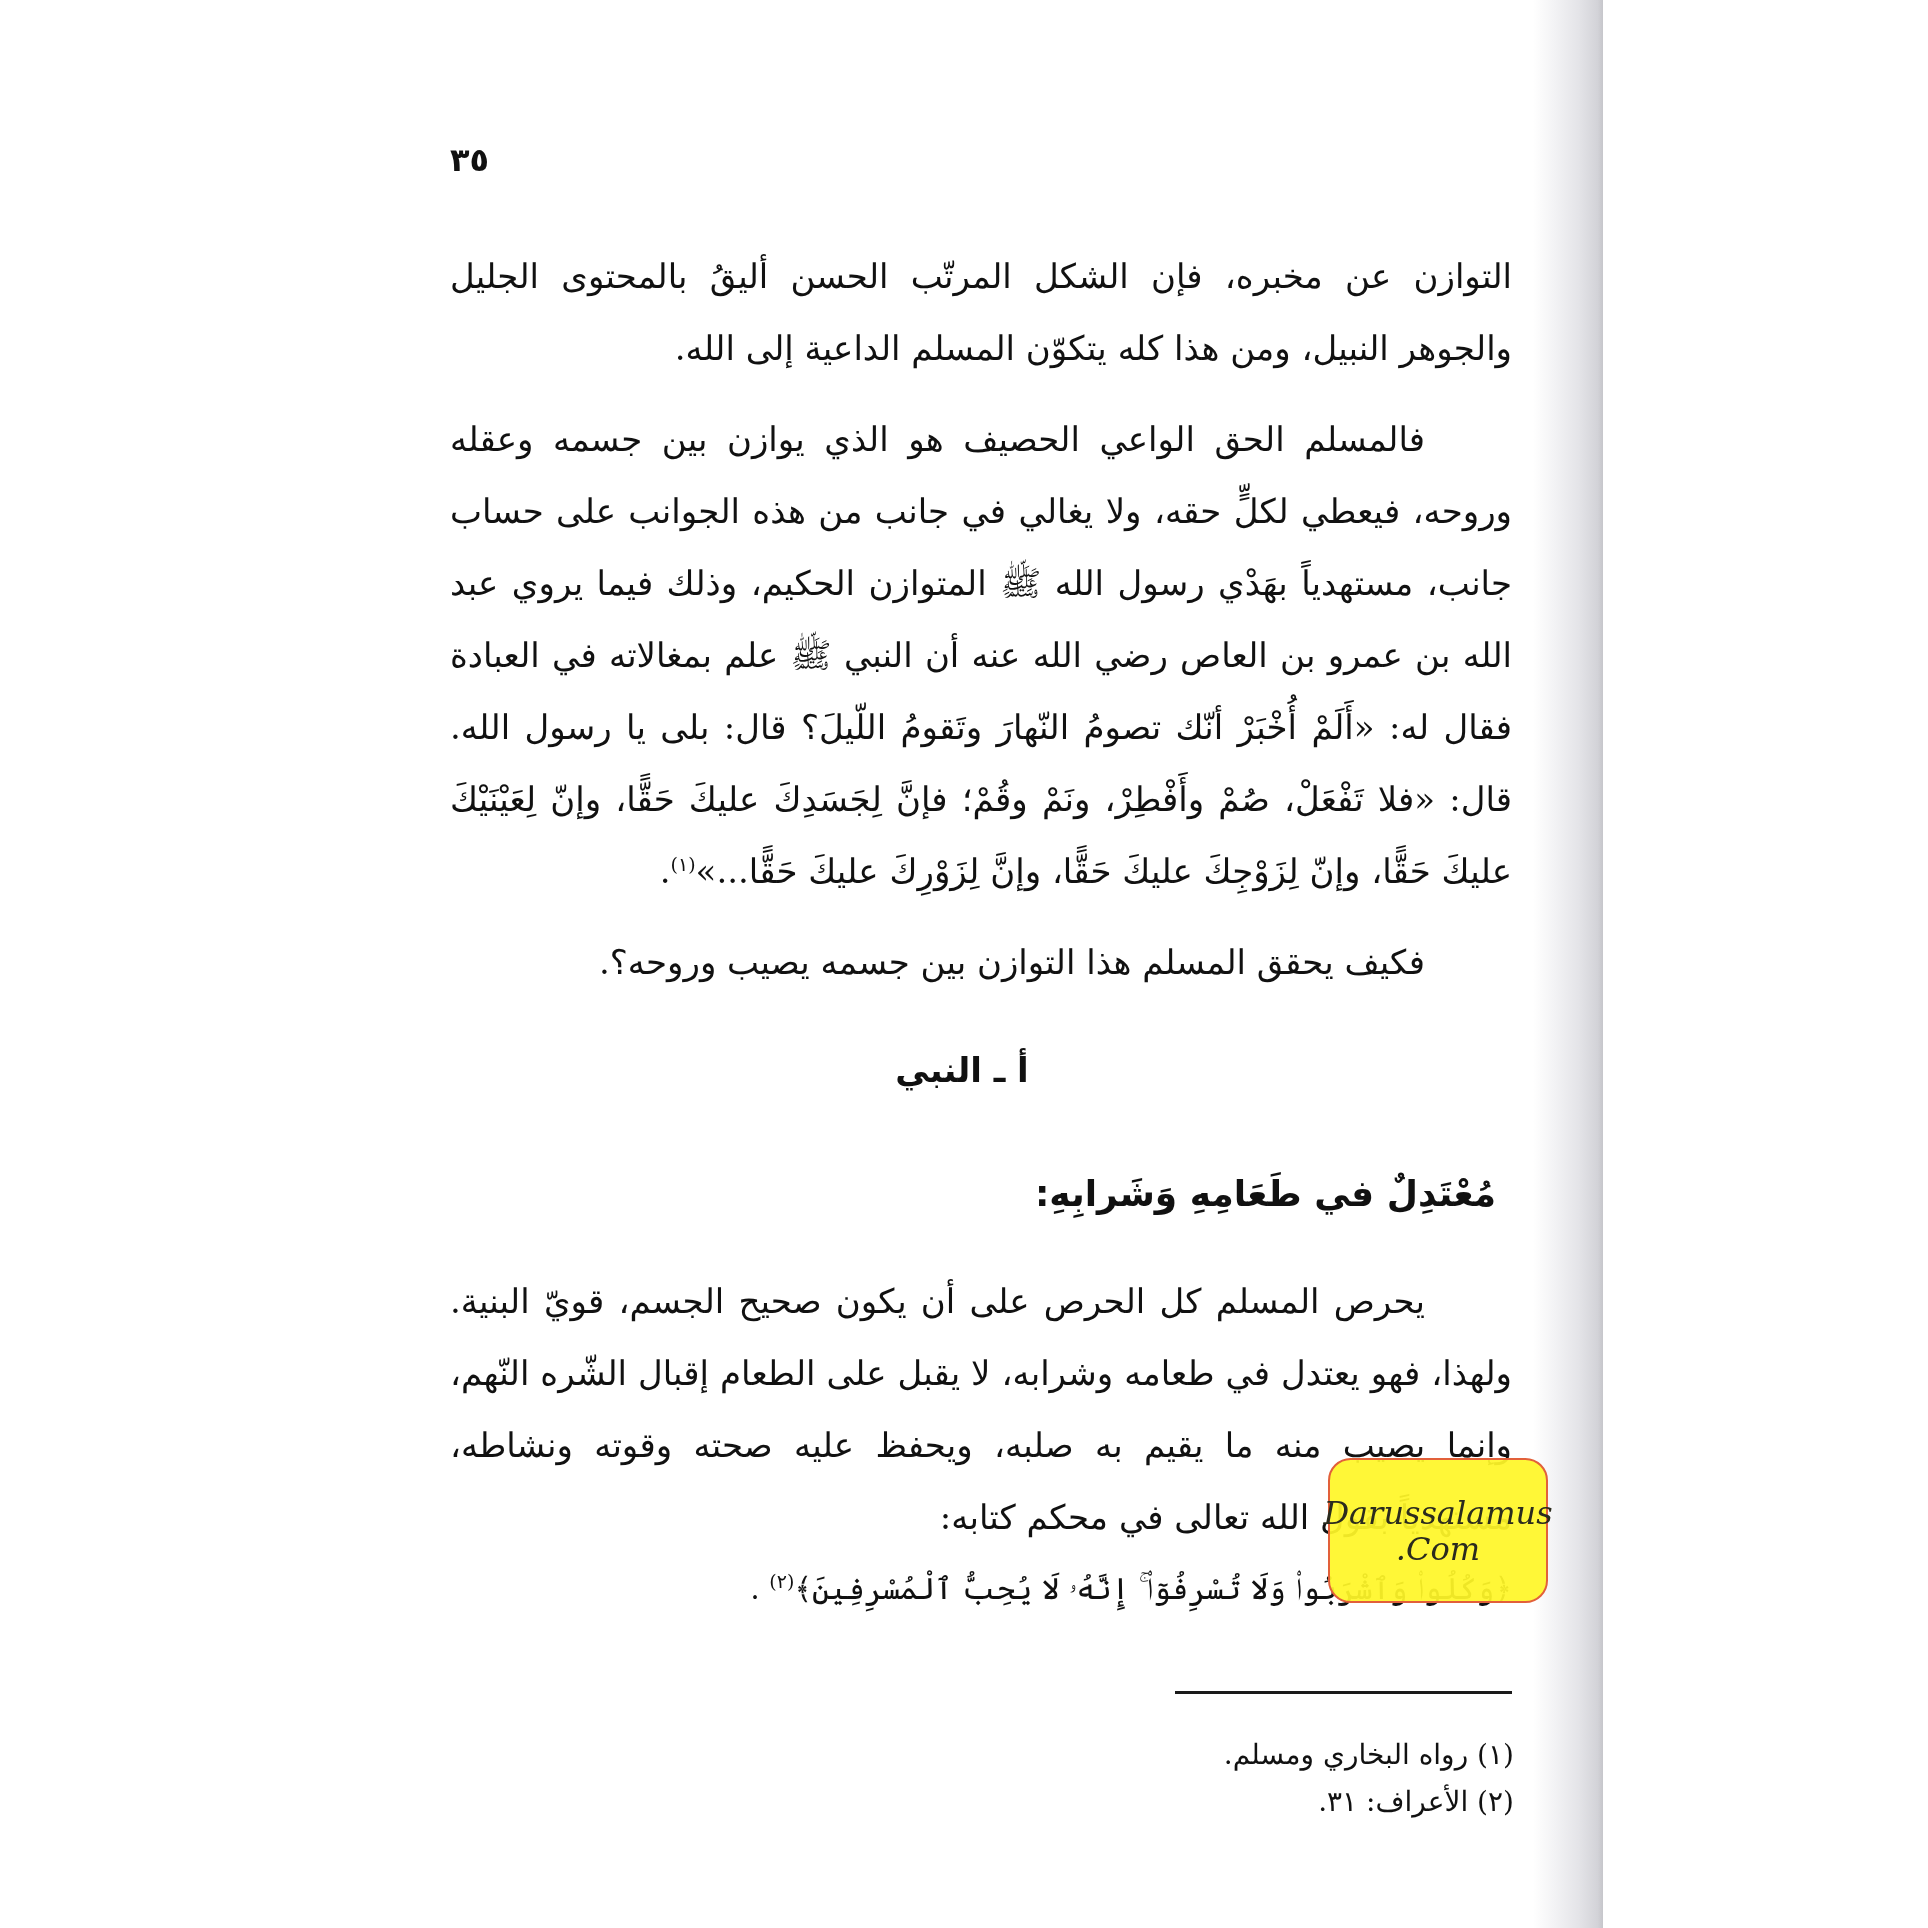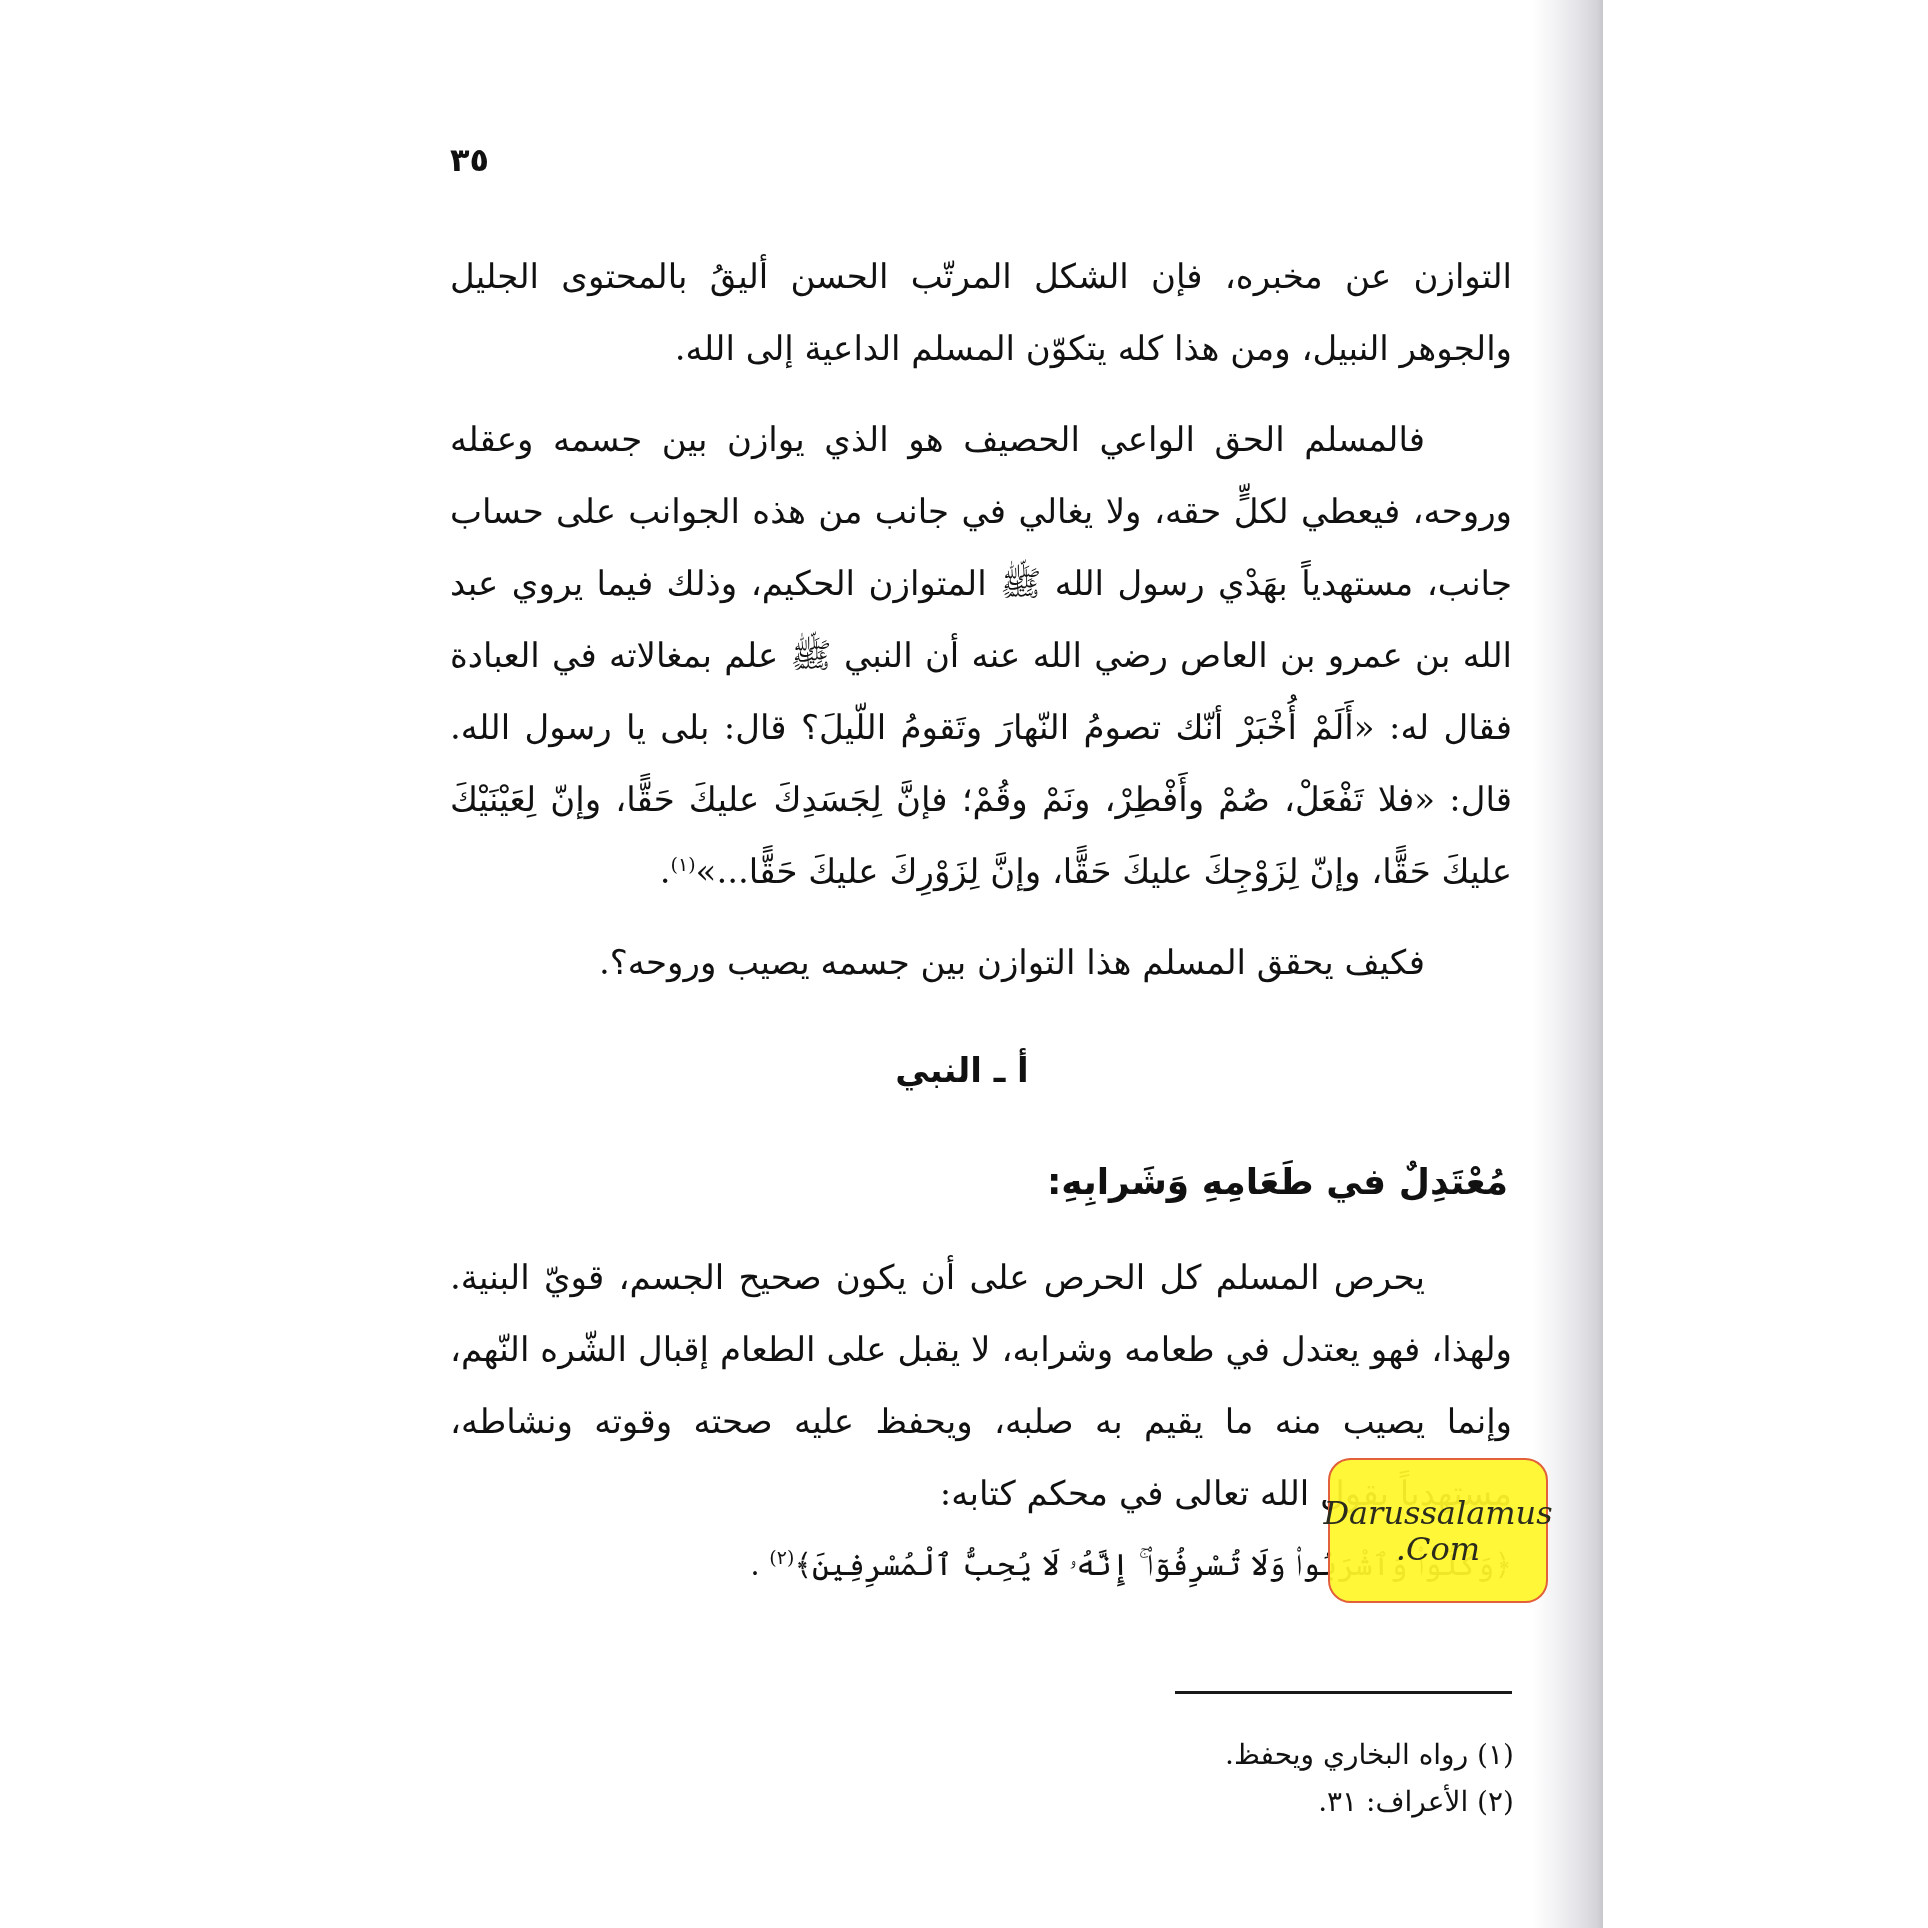--- a/index.html
+++ b/index.html
@@ -34,21 +34,21 @@
     .para.indent { text-indent: 87px; }
     .gap-s { height: 19px; }
     .gap-m { height: 36px; }
     .section-heading {
       text-align: center; text-align-last: center;
       font-family: "DejaVu Sans", sans-serif; font-weight: bold; font-size: 34px;
       margin: 0; padding-right: 38px;
     }
     .sub-heading {
       font-family: "DejaVu Sans", sans-serif; font-weight: bold; font-size: 36px;
-      margin: 4px;
+      margin: 16px;
     }
     .quran { text-align: right; text-align-last: right; font-size: 30px; margin: 0; }
     sup { font-size: 19px; line-height: 0; }
 
     .separator {
       position: absolute; left: 1175px; top: 1691px; width: 337px; height: 2.8px; background: #1a1a1a;
     }
     .footnotes {
       position: absolute; left: 1092px; top: 1731px; width: 422px;
       direction: rtl; text-align: right; font-size: 28px; line-height: 47px;
@@ -84,21 +84,21 @@
     <div class="gap-m"></div>
     <p class="sub-heading">مُعْتَدِلٌ في طَعَامِهِ وَشَرابِهِ:</p>
     <div class="gap-s"></div>
     <p class="para indent">يحرص المسلم كل الحرص على أن يكون صحيح الجسم، قويّ البنية. ولهذا، فهو يعتدل في طعامه وشرابه، لا يقبل على الطعام إقبال الشّره النّهم، وإنما يصيب منه ما يقيم به صلبه، ويحفظ عليه صحته وقوته ونشاطه، مستهدياً بقول الله تعالى في محكم كتابه:</p>
     <p class="quran"><span>﴿وَكُلُوا۟ وَٱشْرَبُوا۟ وَلَا تُسْرِفُوٓا۟ ۚ إِنَّهُۥ لَا يُحِبُّ ٱلْمُسْرِفِينَ﴾</span><sup>(٢)</sup> <span>.</span></p>
   </div>
 
   <div class="separator"></div>
 
   <div class="footnotes">
-    <p class="footnote"><span>(١)</span> <span>رواه البخاري ويحفظ.</span></p>
+    <p class="footnote"><span>(١)</span> <span>رواه البخاري ومسلم.</span></p>
     <p class="footnote"><span>(٢)</span> <span>الأعراف: ٣١.</span></p>
   </div>
 
   <div class="watermark">
     <span>Darussalamus</span>
     <span>.Com</span>
   </div>
 </div>
 <div class="outside"></div>
 

